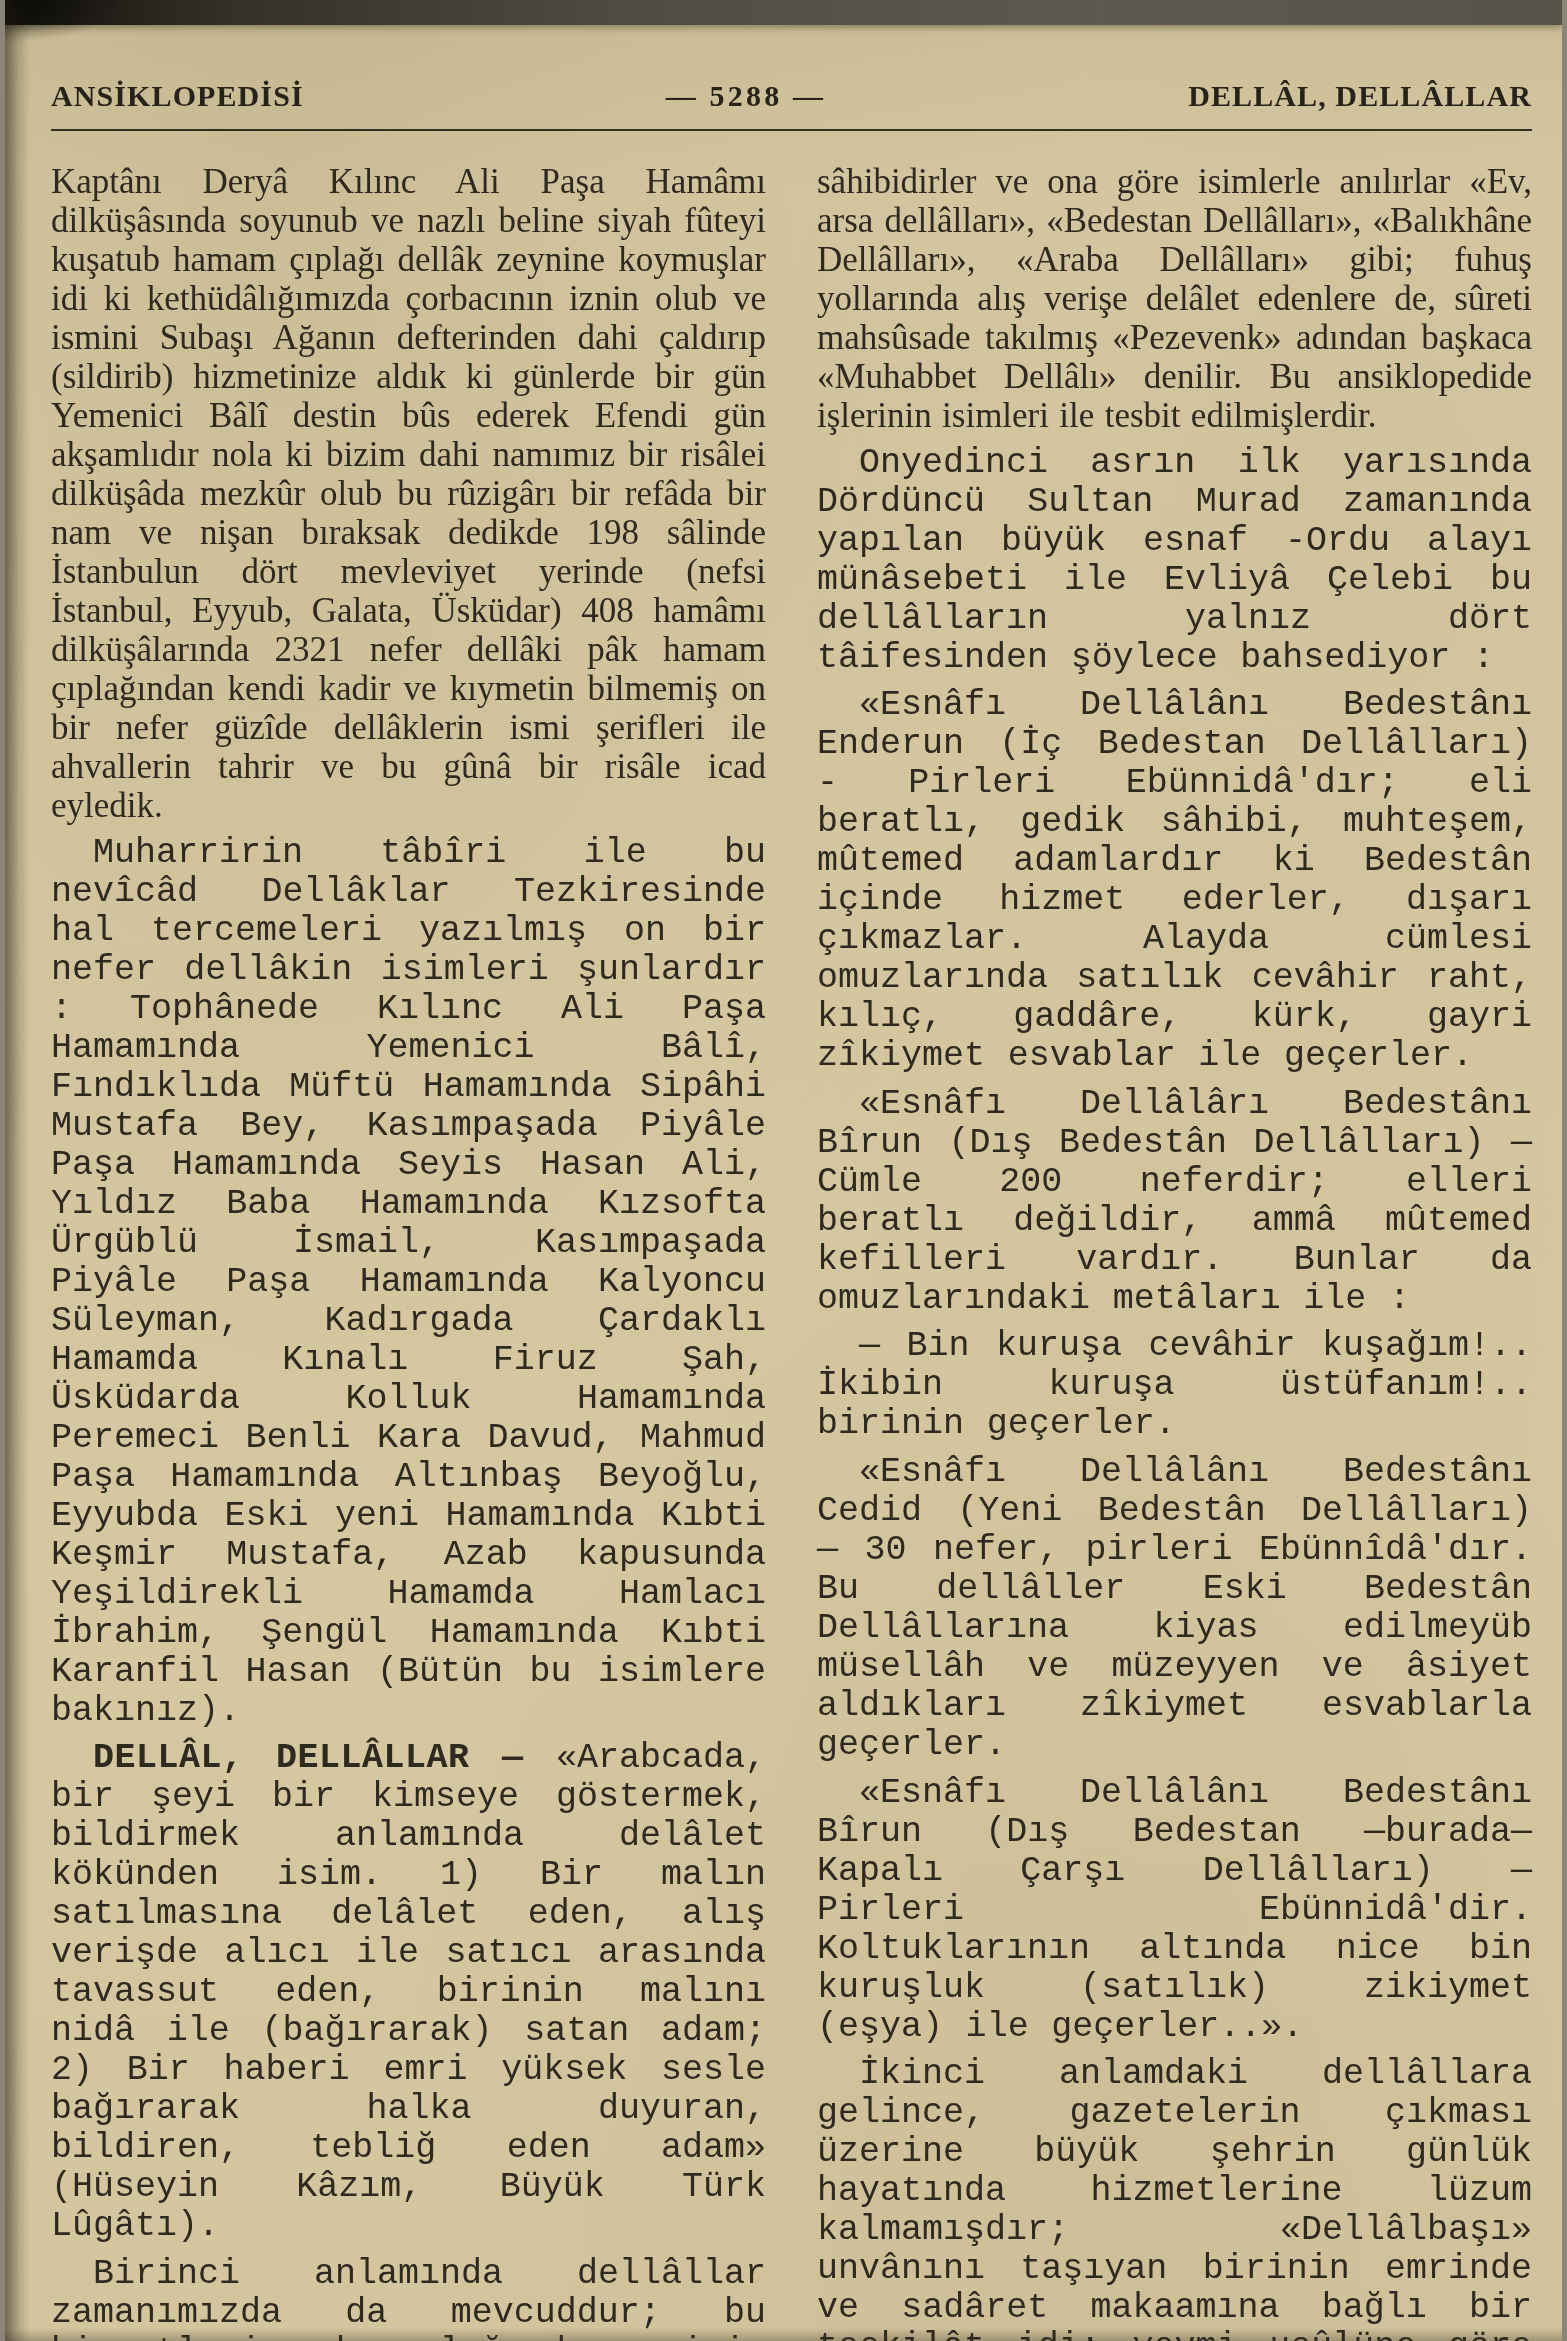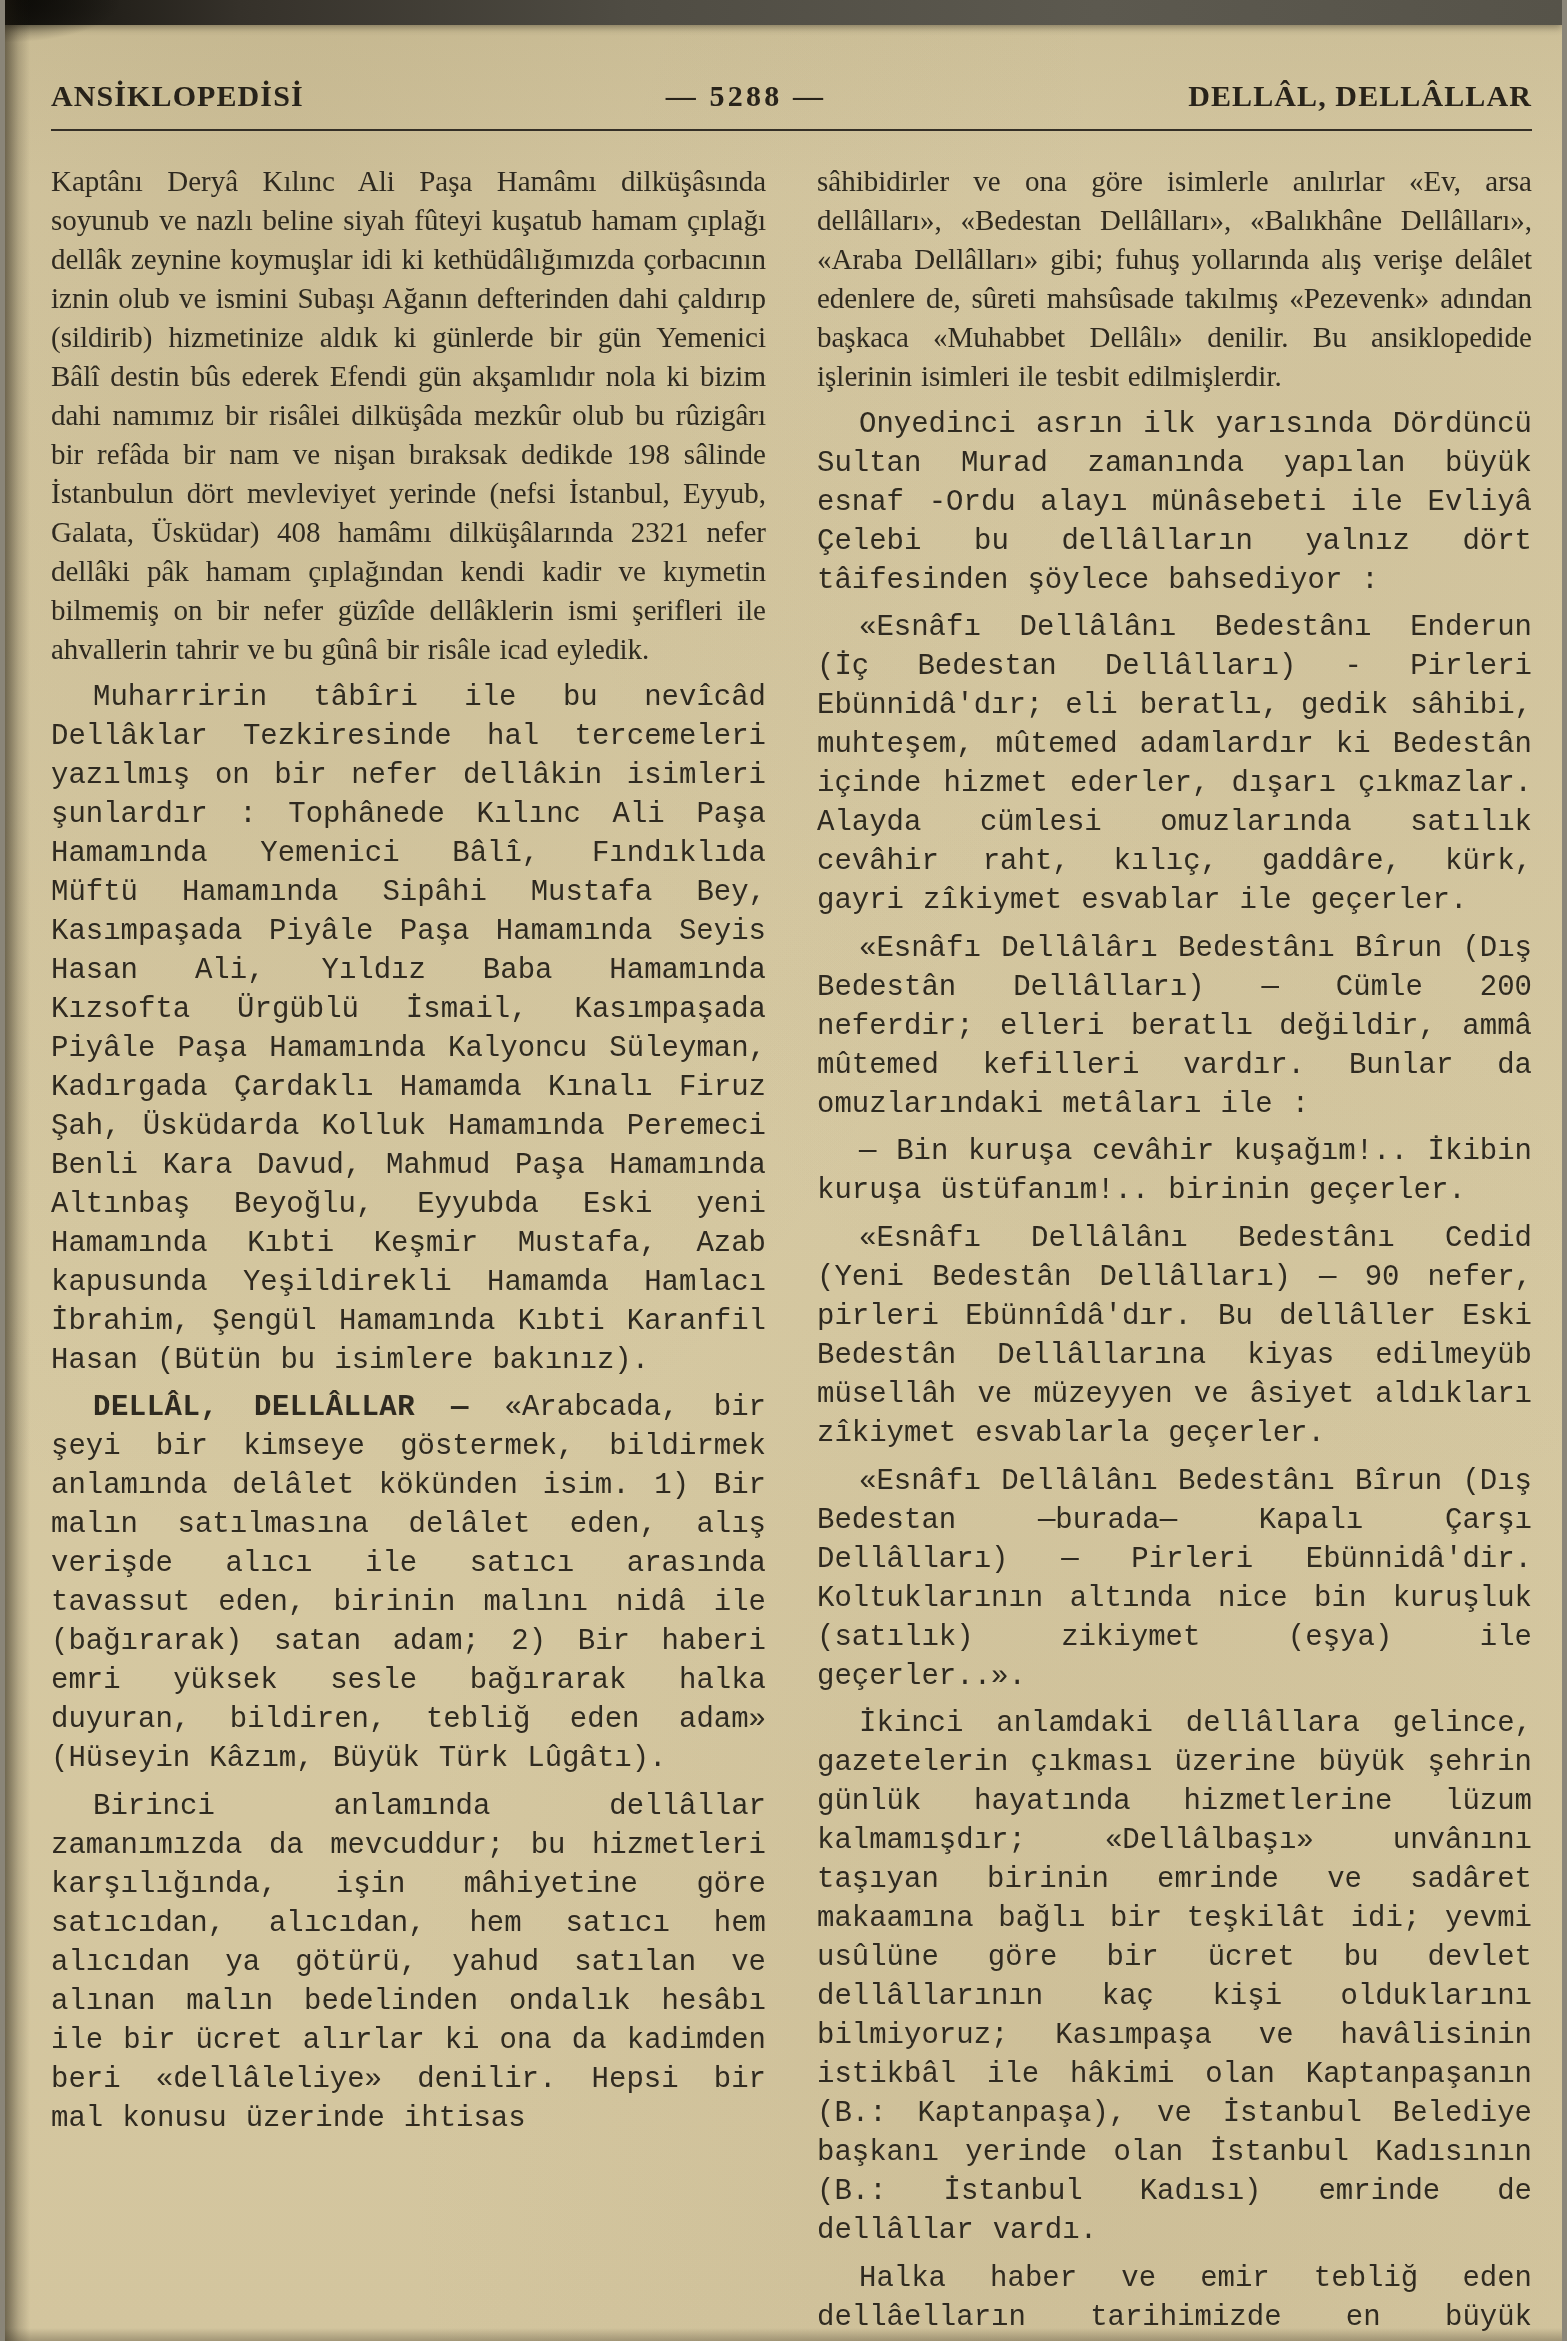--- a/index.html
+++ b/index.html
@@ -73,21 +73,21 @@
     display: flex;
     gap: 51px;
     margin-top: 31px;
   }
   .col {
     flex: 1 1 0;
     min-width: 0;
   }
   .col p {
     margin: 0 0 8.6px 0;
-    font-size: 29px;
+    font-size: 35px;
     line-height: 39px;
     text-align: justify;
     word-spacing: 1.6px;
   }
   .col p.ind { text-indent: 42px; font-family: Liberation Mono, monospace; }
   .col p.noind { text-indent: 0; }
   .col p b { font-weight: bold; letter-spacing: 0.5px; }
 </style>
 </head>
 <body>
@@ -116,21 +116,21 @@
         <p class="ind"><b>DELLÂL, DELLÂLLAR — </b><span>«Arabcada, bir şeyi bir kimseye göstermek, bildirmek anlamında delâlet kökünden isim. 1) Bir malın satılmasına delâlet eden, alış verişde alıcı ile satıcı arasında tavassut eden, birinin malını nidâ ile (bağırarak) satan adam; 2) Bir haberi emri yüksek sesle bağırarak halka duyuran, bildiren, tebliğ eden adam» (Hüseyin Kâzım, Büyük Türk Lûgâtı).</span></p>
         <p class="ind">Birinci anlamında dellâllar zamanımızda da mevcuddur; bu hizmetleri karşılığında, işin mâhiyetine göre satıcıdan, alıcıdan, hem satıcı hem alıcıdan ya götürü, yahud satılan ve alınan malın bedelinden ondalık hesâbı ile bir ücret alırlar ki ona da kadimden beri «dellâleliye» denilir. Hepsi bir mal konusu üzerinde ihtisas</p>
       </div>
 
       <div class="col">
         <p class="noind">sâhibidirler ve ona göre isimlerle anılırlar «Ev, arsa dellâlları», «Bedestan Dellâlları», «Balıkhâne Dellâlları», «Araba Dellâlları» gibi; fuhuş yollarında alış verişe delâlet edenlere de, sûreti mahsûsade takılmış «Pezevenk» adından başkaca «Muhabbet Dellâlı» denilir. Bu ansiklopedide işlerinin isimleri ile tesbit edilmişlerdir.</p>
         <p class="ind">Onyedinci asrın ilk yarısında Dördüncü Sultan Murad zamanında yapılan büyük esnaf -Ordu alayı münâsebeti ile Evliyâ Çelebi bu dellâlların yalnız dört tâifesinden şöylece bahsediyor :</p>
         <p class="ind">«Esnâfı Dellâlânı Bedestânı Enderun (İç Bedestan Dellâlları) - Pirleri Ebünnidâ'dır; eli beratlı, gedik sâhibi, muhteşem, mûtemed adamlardır ki Bedestân içinde hizmet ederler, dışarı çıkmazlar. Alayda cümlesi omuzlarında satılık cevâhir raht, kılıç, gaddâre, kürk, gayri zîkiymet esvablar ile geçerler.</p>
         <p class="ind">«Esnâfı Dellâlârı Bedestânı Bîrun (Dış Bedestân Dellâlları) — Cümle 200 neferdir; elleri beratlı değildir, ammâ mûtemed kefilleri vardır. Bunlar da omuzlarındaki metâları ile :</p>
         <p class="ind">— Bin kuruşa cevâhir kuşağım!.. İkibin kuruşa üstüfanım!.. birinin geçerler.</p>
-        <p class="ind">«Esnâfı Dellâlânı Bedestânı Cedid (Yeni Bedestân Dellâlları) — 90 nefer, pirleri Ebünnîdâ'dır. Bu dellâller Eski Bedestân Dellâllarına kiyas edilmeyüb müsellâh ve müzeyyen ve âsiyet aldıkları zîkiymet esvablarla geçerler.</p>
+        <p class="ind">«Esnâfı Dellâlânı Bedestânı Cedid (Yeni Bedestân Dellâlları) — 30 nefer, pirleri Ebünnîdâ'dır. Bu dellâller Eski Bedestân Dellâllarına kiyas edilmeyüb müsellâh ve müzeyyen ve âsiyet aldıkları zîkiymet esvablarla geçerler.</p>
         <p class="ind">«Esnâfı Dellâlânı Bedestânı Bîrun (Dış Bedestan —burada— Kapalı Çarşı Dellâlları) — Pirleri Ebünnidâ'dir. Koltuklarının altında nice bin kuruşluk (satılık) zikiymet (eşya) ile geçerler..».</p>
         <p class="ind">İkinci anlamdaki dellâllara gelince, gazetelerin çıkması üzerine büyük şehrin günlük hayatında hizmetlerine lüzum kalmamışdır; «Dellâlbaşı» unvânını taşıyan birinin emrinde ve sadâret makaamına bağlı bir teşkilât idi; yevmi usûlüne göre bir ücret bu devlet dellâllarının kaç kişi olduklarını bilmiyoruz; Kasımpaşa ve havâlisinin istikbâl ile hâkimi olan Kaptanpaşanın (B.: Kaptanpaşa), ve İstanbul Belediye başkanı yerinde olan İstanbul Kadısının (B.: İstanbul Kadısı) emrinde de dellâllar vardı.</p>
         <p class="ind">Halka haber ve emir tebliğ eden dellâelların tarihimizde en büyük hizmetleri, kendi hayatları için de en tehlikeli hizmetleri ihtilâller</p>
       </div>
 
     </div>
   </div>
 </div>
 
 

